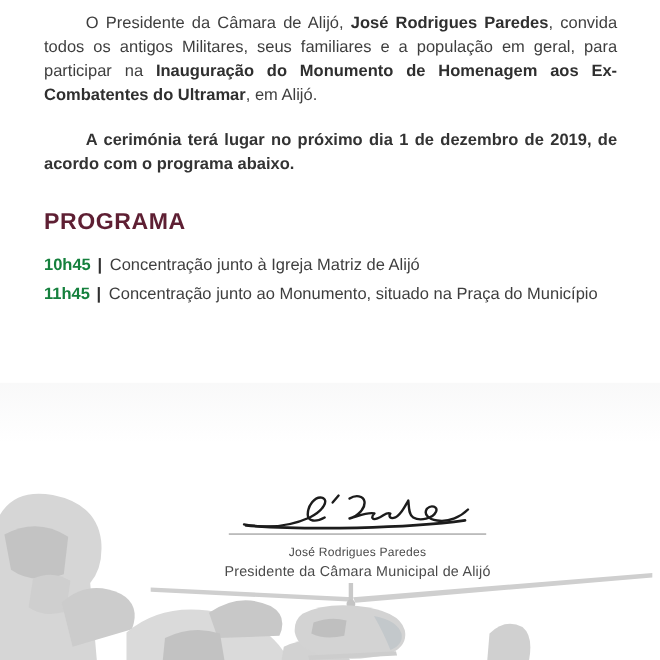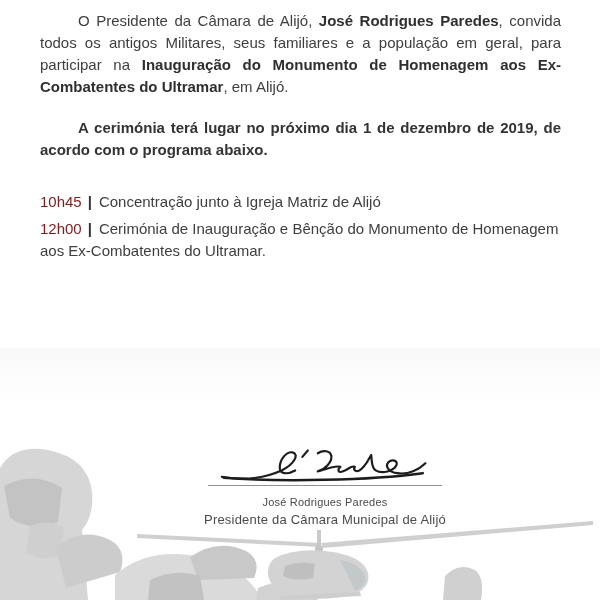--- a/index.html
+++ b/index.html
@@ -33,21 +33,21 @@
     font-size:21px;line-height:22px;
     font-weight:800;letter-spacing:0.5px;
     color:#5e1f33;
   }
   .schedule{margin:0;}
   .schedule-item{
     margin:0 0 5px 0;
     font-size:15px;line-height:22px;
     color:#3e3e3e;
   }
-  .schedule-item .time{font-weight:normal;color:#7f1d1d;}
+  .schedule-item .time{font-weight:bold;color:#15803d;}
   .schedule-item .sep{font-weight:bold;color:#2f2f2f;margin:0 7px 0 6px;}
   .signature{
     position:absolute;left:203px;top:446px;width:244px;
     text-align:center;
   }
   .sig-scribble{display:block;margin:0 auto;}
   .sig-line{
     width:234px;height:1px;background:#8f8f8f;
     margin:1px auto 8px auto;
   }
@@ -88,24 +88,25 @@
     <path d="M320,58 Q334,44 350,52 Q360,60 356,82 L318,82 Z" fill="#d0d0d0"></path>
   </svg>
 
   <div class="content">
 
     <p class="body-text indent"><span>O Presidente da Câmara de Alijó, </span><strong>José Rodrigues Paredes</strong><span>, convida todos os antigos Militares, seus familiares e a população em geral, para participar na </span><strong>Inauguração do Monumento de Homenagem aos Ex-Combatentes do Ultramar</strong><span>, em Alijó.</span></p>
 
 
     <p class="body-text indent bold">A cerimónia terá lugar no próximo dia 1 de dezembro de 2019, de acordo com o programa abaixo.</p>
 
+    <h1 class="programa">PROGRAMA</h1>
 
     <div class="schedule">
       <p class="schedule-item"><strong class="time">10h45</strong><strong class="sep">|</strong><span>Concentração junto à Igreja Matriz de Alijó</span></p>
-      <p class="schedule-item"><strong class="time">12h00</strong><strong class="sep">|</strong><span>Cerimónia de Inauguração e Bênção do Monumento de Homenagem aos Ex-Combatentes do Ultramar.</span></p>
+      <p class="schedule-item"><strong class="time">11h45</strong><strong class="sep">|</strong><span>Concentração junto ao Monumento, situado na Praça do Município</span></p>
     </div>
 
   </div>
 
   <div class="signature">
     <svg class="sig-scribble" width="240" height="38" viewBox="0 0 240 42" aria-hidden="true">
       <g fill="none" stroke="#1c1c1c" stroke-width="2.4" stroke-linecap="round" stroke-linejoin="round">
         <path d="M6,34 C28,38 52,36 72,27 C86,20 92,9 84,7 C77,6 70,15 70,24 C70,31 78,32 87,27"></path>
         <path d="M95,12 L101,5"></path>
         <path d="M112,8 C118,4 126,5 127,11 C128,18 120,26 112,28 C120,26 131,21 137,23 C133,27 135,30 140,28 C146,26 149,21 153,23 C151,26 153,29 158,27 C164,24 167,17 171,10 C172,16 171,24 176,27 C183,31 196,28 199,21 C201,16 194,14 190,18 C186,23 191,29 200,30 C212,32 224,26 231,19"></path>

